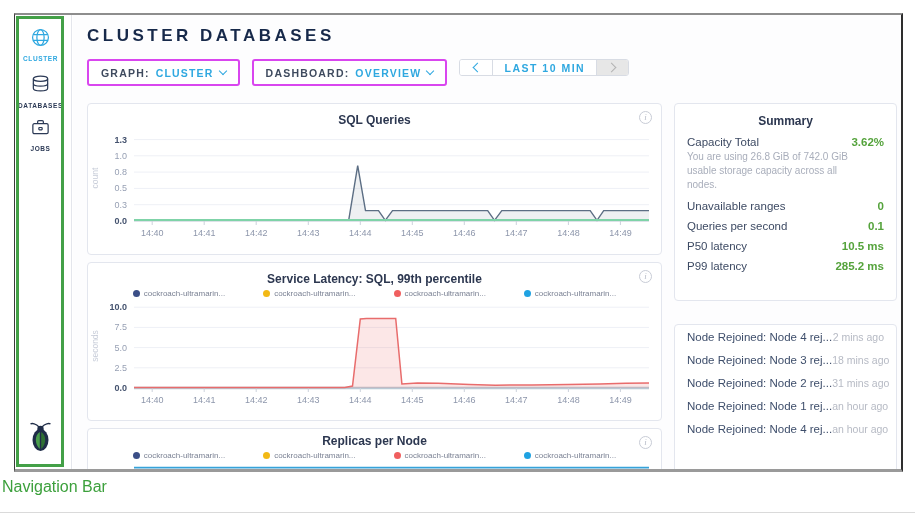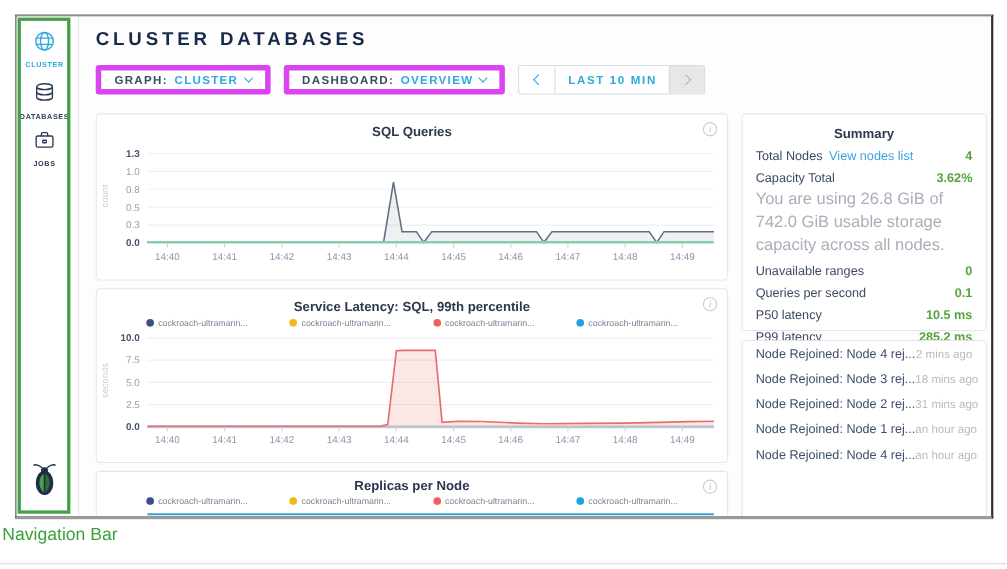--- a/index.html
+++ b/index.html
@@ -23,26 +23,26 @@
     letter-spacing:.6px; margin-top:3px; color:#2c3a56; }
   .nav-item.active .nav-label { color:#2fa8e0; }
   .sidebar .logo { position:absolute; left:0; width:51px; bottom:12px; text-align:center; cursor:pointer; }
 
   
   .main { position:absolute; left:58px; top:0; right:0; bottom:0; background:#fdfdfe; overflow:hidden; }
   h1.page-title { margin:11px 0 0 14px; font-size:17px; font-weight:bold;
     letter-spacing:3.5px; color:#17294a; }
   .controls { display:flex; gap:12px; margin:13px 0 0 14px; align-items:stretch; }
   .dropdown { display:flex; align-items:center; gap:6px; height:27px; padding:0 12px;
-    background:#fff; border:5px solid #d946ef; border-radius:3px; cursor:pointer; }
+    background:#fff; border:2px solid #d946ef; border-radius:3px; cursor:pointer; }
   .dd-label { font-size:10.5px; font-weight:bold; letter-spacing:1.2px; color:#3e4a5e; }
   .dd-value { font-size:10.5px; font-weight:bold; letter-spacing:1.2px; color:#2fa8e0; }
   .chev { display:inline-block; width:6px; height:6px; border-right:1.5px solid #2fa8e0;
     border-bottom:1.5px solid #2fa8e0; transform:rotate(45deg); margin-top:-3px; }
-  .timerange { display:flex; height:27px; border:1px solid #d8dce4; border-radius:3px;
+  .timerange { display:flex; height:17px; border:1px solid #d8dce4; border-radius:3px;
     background:#fff; overflow:hidden; }
   .tr-btn { width:32px; display:flex; align-items:center; justify-content:center;
     background:#fff; border:none; cursor:pointer; }
   .tr-btn .arrow { width:7px; height:7px; border-left:1.7px solid #2fa8e0;
     border-bottom:1.7px solid #2fa8e0; transform:rotate(45deg); margin-left:2px; }
   .tr-btn.next { background:#e7e7e7; border-left:1px solid #d8dce4; }
   .tr-btn.next .arrow { border-color:#b3b3b3; transform:rotate(-135deg); margin-left:-2px; }
   .tr-label { width:104px; display:flex; align-items:center; justify-content:center;
     font-size:10.5px; font-weight:bold; letter-spacing:1.5px; color:#2fa8e0;
     border-left:1px solid #d8dce4; cursor:pointer; }
@@ -55,29 +55,29 @@
   .info-icon { position:absolute; top:7px; right:9px; width:13px; height:13px;
     border:1px solid #c8ccd6; border-radius:50%; color:#b9bec9; font-size:9px;
     line-height:11px; text-align:center; font-style:italic; font-family:"Liberation Serif", serif;
     cursor:pointer; }
   .legend { display:flex; justify-content:center; gap:38px; margin-top:3px; }
   .legend-item { display:flex; align-items:center; gap:4px; }
   .legend-dot { width:7px; height:7px; border-radius:50%; }
   .legend-text { font-size:8px; color:#7b8294; }
 
   
-  .rightcol { width:223px; display:flex; flex-direction:column; gap:8px; }
+  .rightcol { width:223px; display:flex; flex-direction:column; gap:23px; }
   .panel-title { text-align:center; font-size:12px; font-weight:bold; color:#2c3750; }
   .summary-card { height:198px; }
   .summary-card .panel-title { margin-top:10px; }
   .srow { display:flex; align-items:baseline; padding:8px 12px 0 12px; }
   .srow .slabel { font-size:11.5px; color:#3d4a63; }
   .srow .slink { font-size:11.5px; color:#3aa3e0; margin-left:6px; cursor:pointer; }
   .srow .svalue { margin-left:auto; font-size:11.5px; font-weight:bold; color:#55a33c; }
-  .snote { padding:2px 28px 0 12px; font-size:15px; line-height:1.4; color:#a9aebb; }
+  .snote { padding:2px 28px 0 12px; font-size:10px; line-height:1.4; color:#a9aebb; }
   .events-card { height:162px; }
   .events-card .panel-title { margin-top:13px; margin-bottom:4px; }
   .erow { display:flex; align-items:baseline; padding:5.5px 12px; }
   .erow .etext { font-size:11.5px; color:#3e4e6b; white-space:nowrap; }
   .erow .etime { margin-left:auto; font-size:10.5px; color:#b6bac4; white-space:nowrap; }
 
   
   .annotation-label { position:absolute; left:2px; top:478px; font-size:16px; color:#3ca03c; }
   .bottom-line { position:absolute; left:0; right:0; top:512px; height:1px; background:#dadada; }
 
@@ -277,25 +277,20 @@
                 <polyline points="46.0,13.1 561.0,13.1" fill="none" stroke="#ef6f64" stroke-width="1.8"></polyline>
                 <polyline points="46.0,15.9 561.0,15.9" fill="none" stroke="#c2bfb8" stroke-width="4.5"></polyline>
               </svg></div>
           </div>
 
         <div class="rightcol">
           <section class="card summary-card">
             <div class="panel-title">Summary</div>
             <div id="summary-rows">
                 <div class="srow">
-                  <span class="slabel">Total Nodes</span>
-                  <span class="slink">View nodes list</span>
-                  <span class="svalue">4</span>
-                </div>
-                <div class="srow">
                   <span class="slabel">Capacity Total</span>
                   <span class="svalue">3.62%</span>
                 </div>
                 <div class="snote">You are using 26.8 GiB of 742.0 GiB usable storage capacity across all nodes.</div>
                 <div class="srow">
                   <span class="slabel">Unavailable ranges</span>
                   <span class="svalue">0</span>
                 </div>
                 <div class="srow">
                   <span class="slabel">Queries per second</span>

